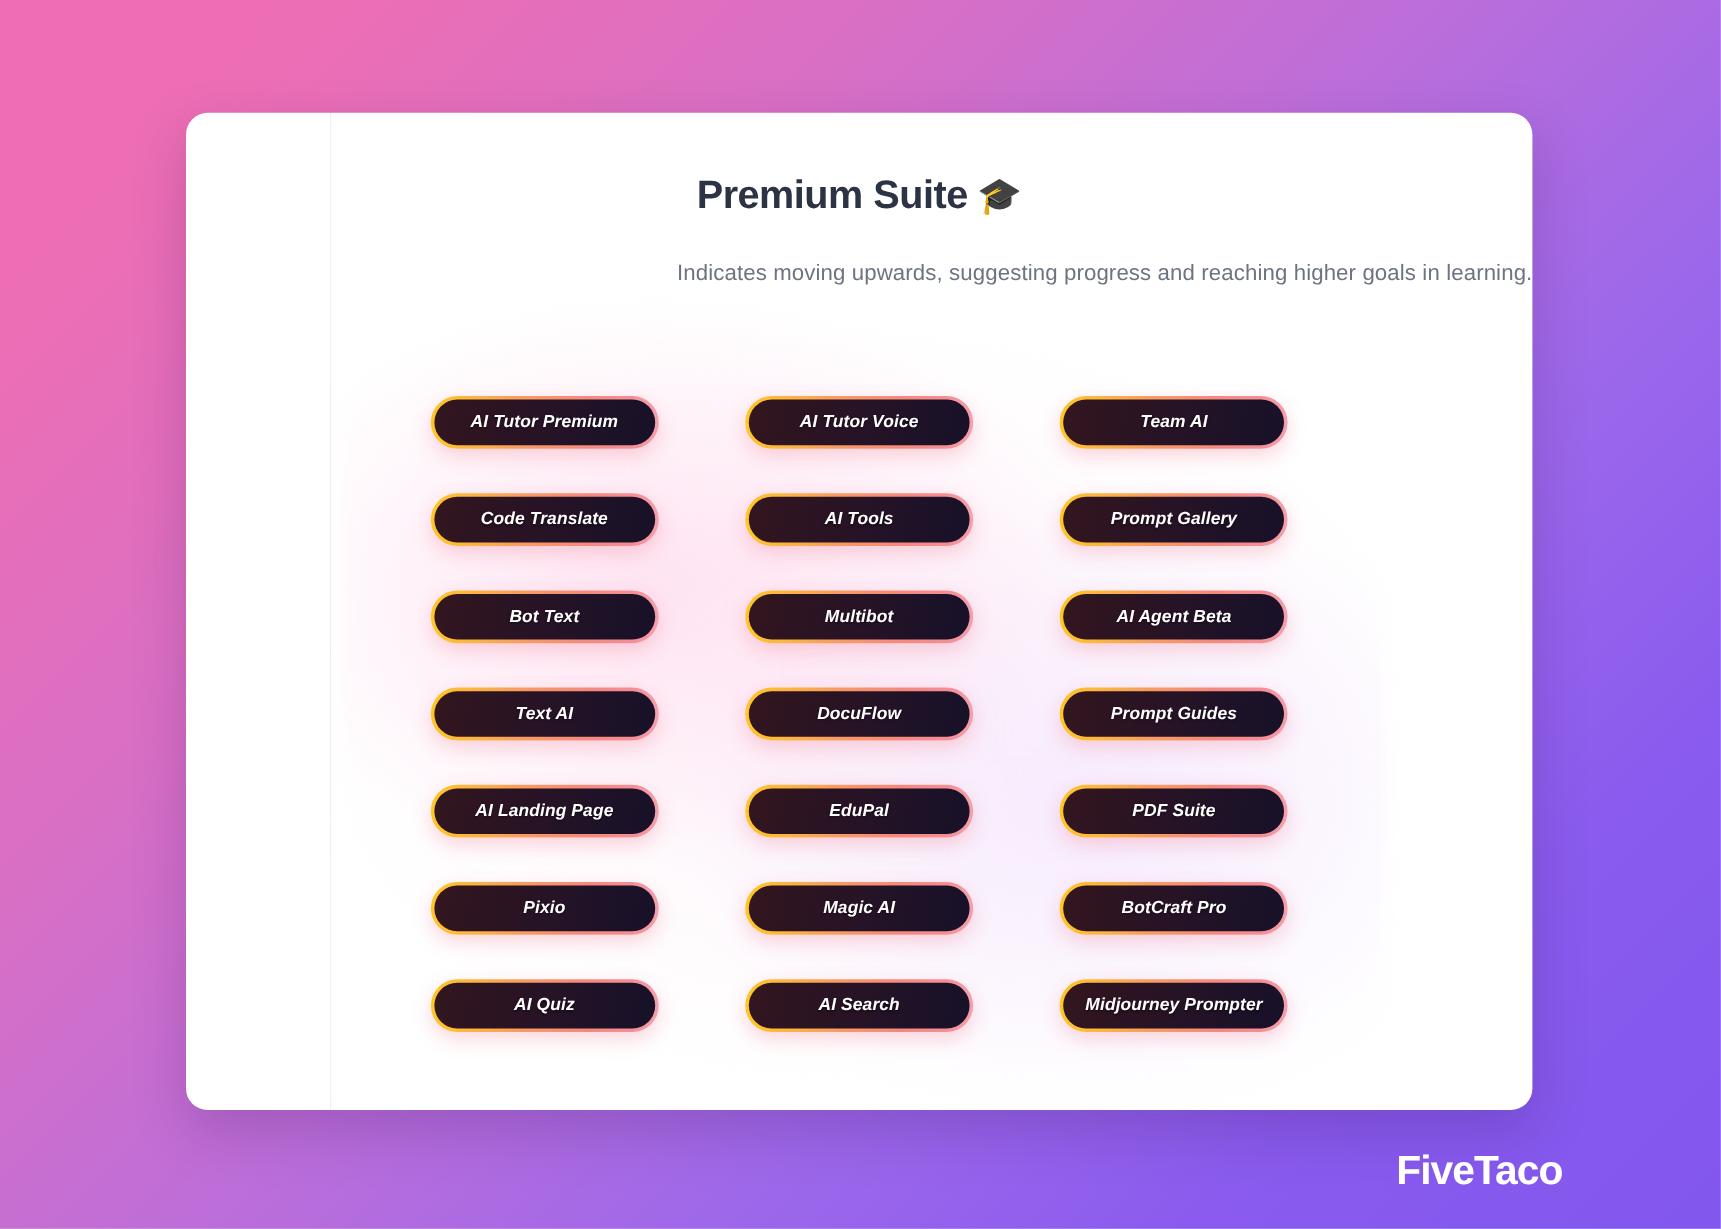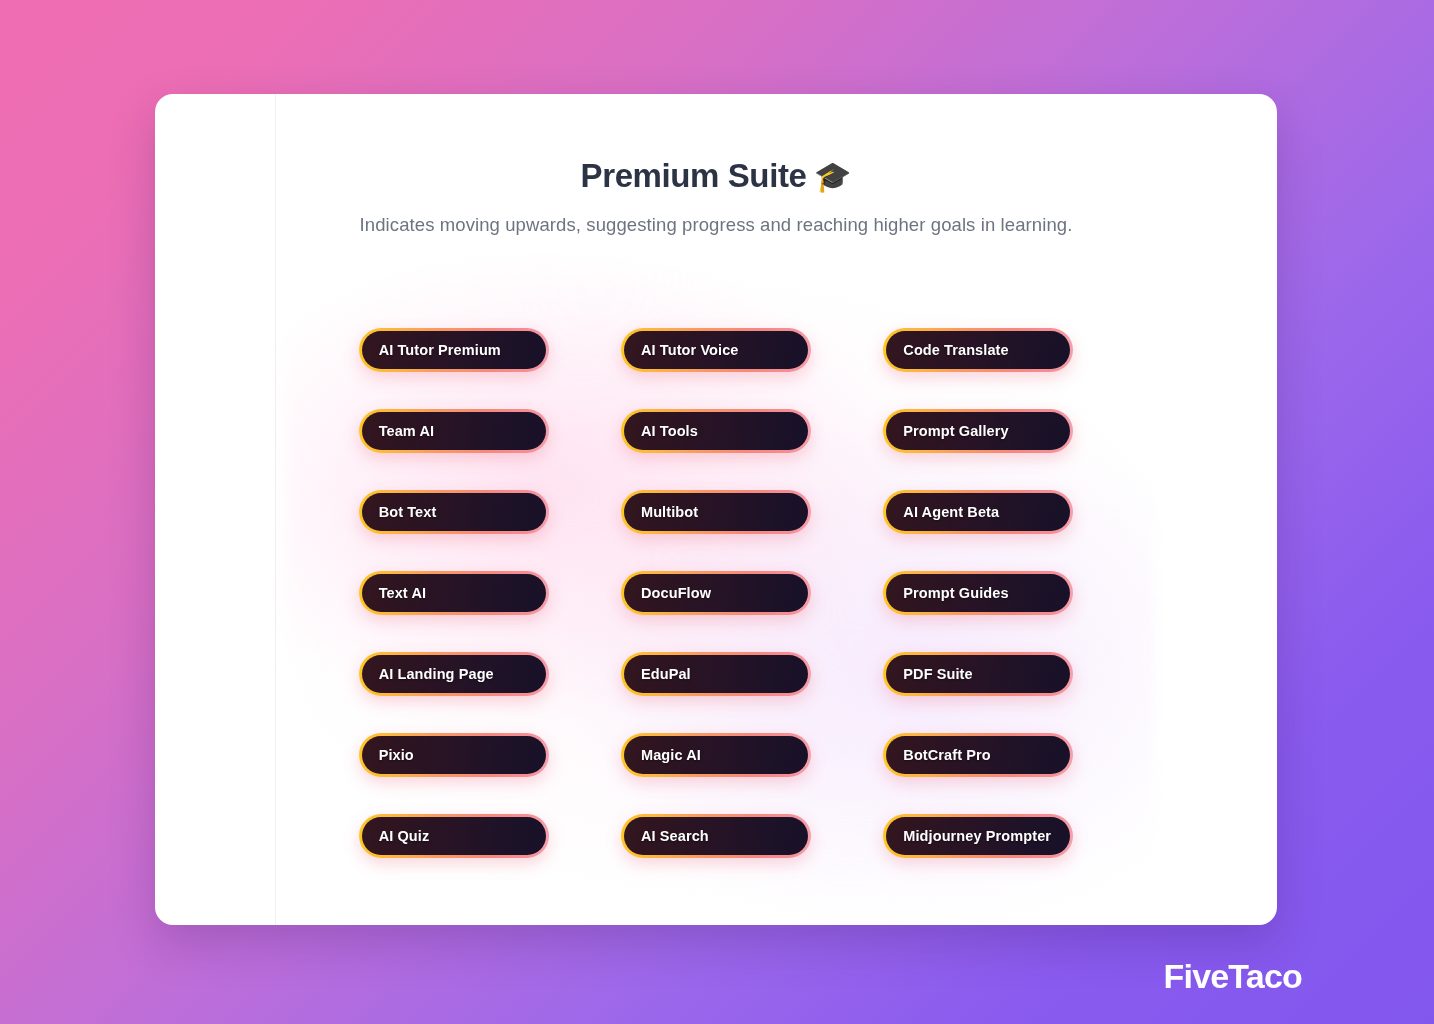--- a/index.html
+++ b/index.html
@@ -44,63 +44,65 @@
     width:870px; height:690px;
     background:
       radial-gradient(58% 48% at 30% 35%, rgba(255,214,235,.62) 0%, rgba(255,224,240,0) 72%),
       radial-gradient(55% 52% at 72% 62%, rgba(240,222,255,.52) 0%, rgba(240,222,255,0) 74%),
       radial-gradient(70% 60% at 50% 50%, rgba(253,236,246,.55) 0%, rgba(255,255,255,0) 78%);
     filter:blur(6px);
     pointer-events:none;
   }
 
   
-  #header { position:relative; text-align:center; padding-top:62px; }
+  #header { position:relative; text-align:center; padding-top:48px; }
   #page-title {
     font-size:33px;
     font-weight:bold;
     color:#2b3344;
     letter-spacing:-.4px;
     line-height:1.2;
   }
   #page-title .cap { font-size:30px; margin-left:8px; }
   #page-subtitle {
-    margin-top:18px;
+    margin-top:34px;
     font-size:18.5px;
     color:#6d7480;
     font-weight:400;
     letter-spacing:.1px;
+    text-align:right;
   }
 
   
   #grid {
     position:relative;
     margin:92px auto 0 auto;
     width:760px;
     display:grid;
     grid-template-columns:repeat(3, 1fr);
     row-gap:37px;
     column-gap:27px;
     justify-items:center;
   }
 
   .pill {
     position:relative;
     display:inline-flex;
     align-items:center;
-    justify-content:flex-start;
+    justify-content:center;
     min-width:190px;
     max-width:200px;
     height:44px;
     padding:14px 20px;
     border-radius:999px;
     background:linear-gradient(90deg,#fec626 0%,#fdb93a 14%,#f79a63 42%,#f5897c 68%,#f58d94 88%,#f4a0ad 100%);
     box-shadow:0 6px 16px rgba(240,120,140,.30);
     cursor:pointer;
     white-space:nowrap;
+    font-style:italic;
   }
   .pill .inner {
     position:absolute;
     left:3px; right:3px; top:3px; bottom:3px;
     border-radius:999px;
     background:linear-gradient(100deg,#33161f 0%,#2d1421 22%,#261326 52%,#1d1228 78%,#181128 100%);
   }
   .pill .label {
     position:relative;
     z-index:2;
@@ -141,28 +143,28 @@
       <div class="pill">
         <span class="inner"></span>
         <span class="label">AI Tutor Premium</span>
       </div>
       <div class="pill">
         <span class="inner"></span>
         <span class="label">AI Tutor Voice</span>
       </div>
       <div class="pill">
         <span class="inner"></span>
+        <span class="label">Team AI</span>
+      </div>
+      <div class="pill">
+        <span class="inner"></span>
         <span class="label">Code Translate</span>
       </div>
       <div class="pill">
         <span class="inner"></span>
-        <span class="label">Team AI</span>
-      </div>
-      <div class="pill">
-        <span class="inner"></span>
         <span class="label">AI Tools</span>
       </div>
       <div class="pill">
         <span class="inner"></span>
         <span class="label">Prompt Gallery</span>
       </div>
       <div class="pill">
         <span class="inner"></span>
         <span class="label">Bot Text</span>
       </div>

